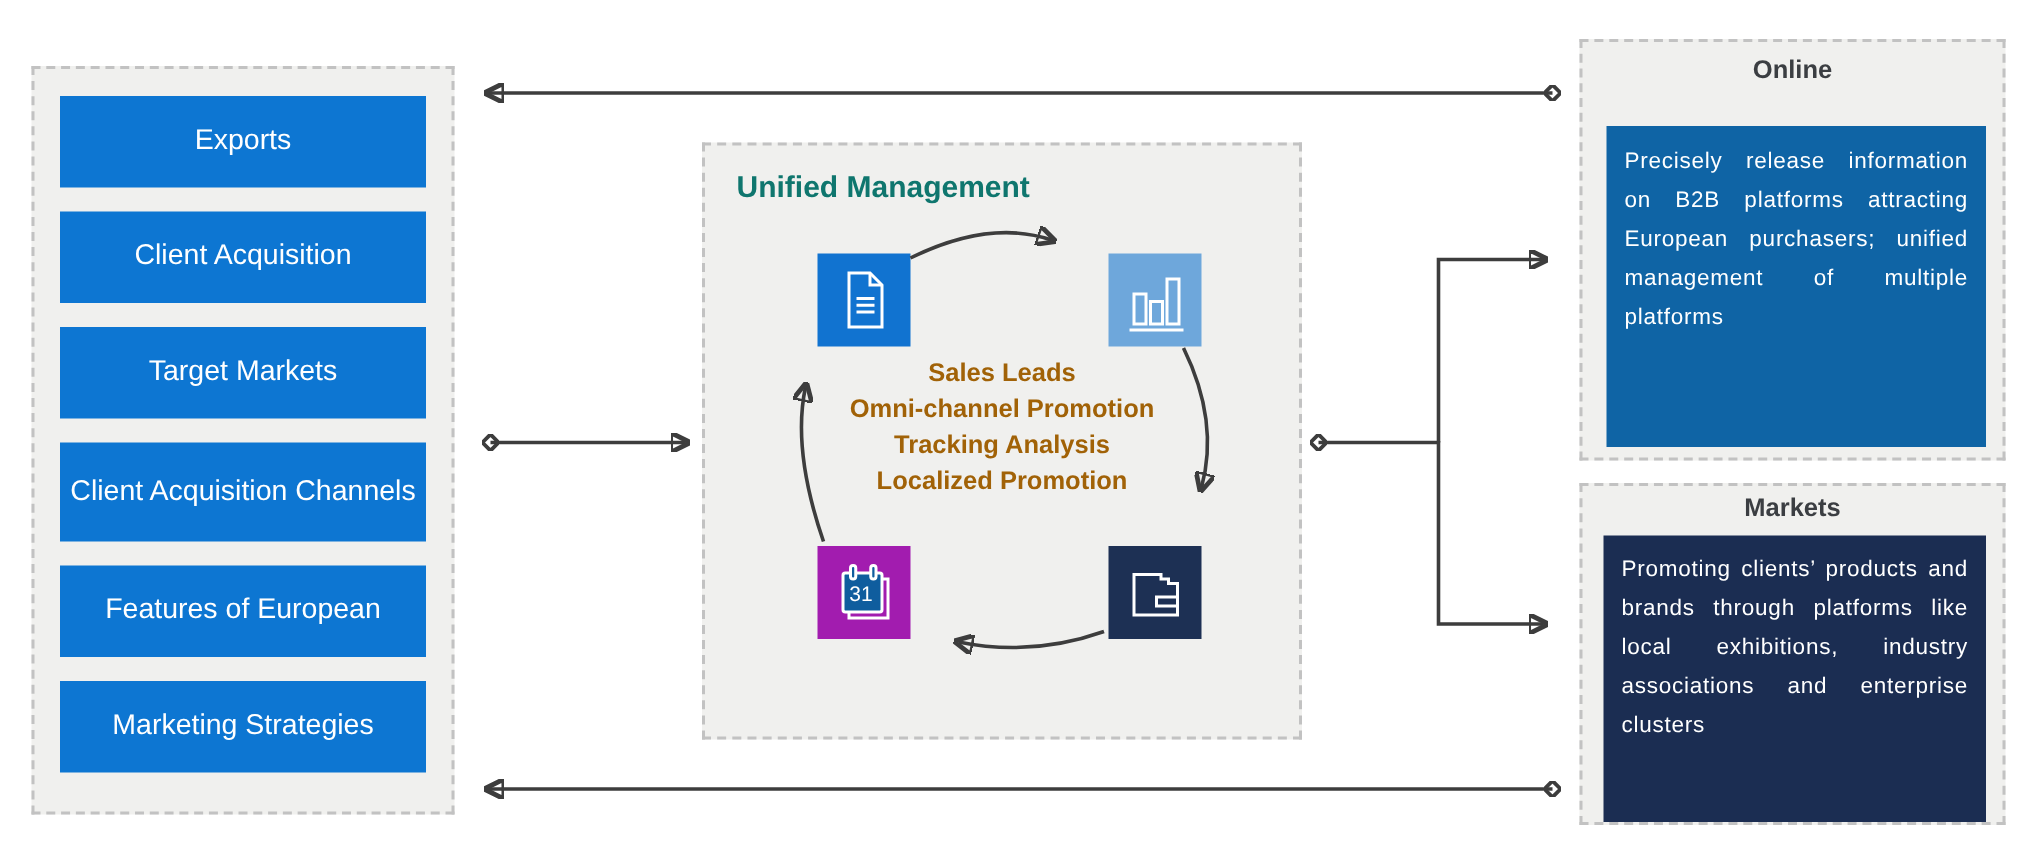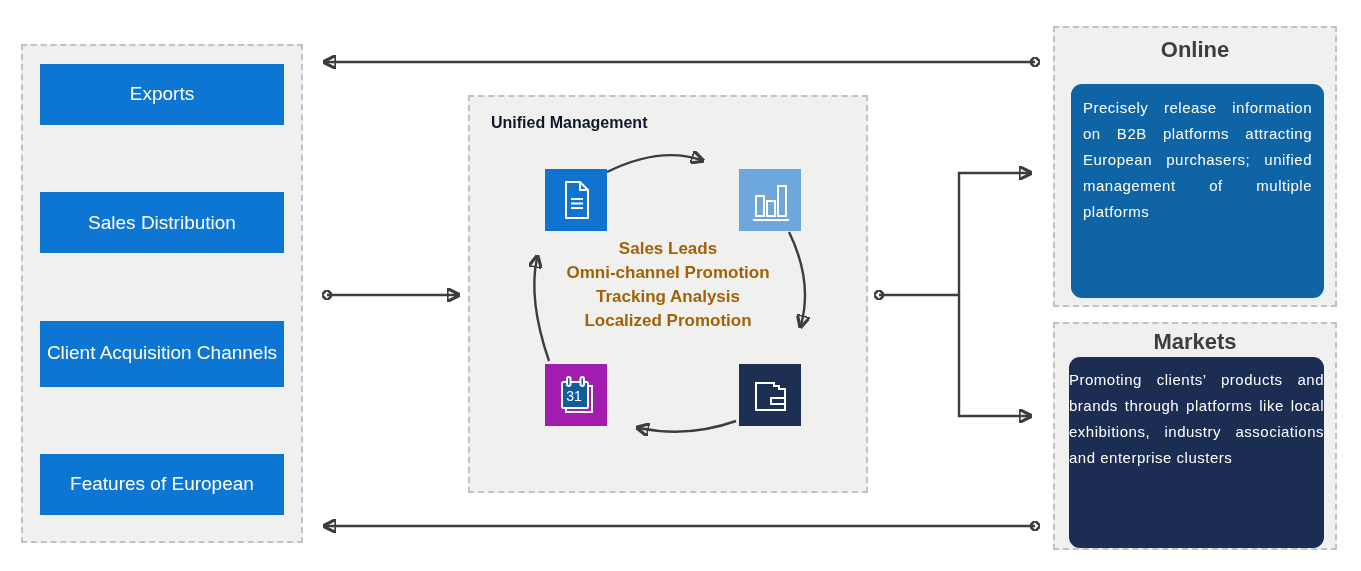--- a/index.html
+++ b/index.html
@@ -16,58 +16,60 @@
     display:flex;flex-direction:column;justify-content:space-between;
     padding:18px 17px 26px 17px;}
   .topic-btn{
     background:#0d76d2;color:#ffffff;font-size:19px;line-height:1.18;
     display:flex;align-items:center;justify-content:center;text-align:center;
     height:61px;flex:0 0 auto;padding:0 6px;box-sizing:border-box;
   }
   .topic-btn.tall{height:66px;}
   
   .panel-center{left:468px;top:95px;width:400px;height:398px;}
-  .center-title{position:absolute;left:21px;top:17px;font-size:16px;font-weight:bold;color:#0f172a;}
+  .center-title{position:absolute;left:21px;top:17px;font-size:20px;font-weight:bold;color:#0f766e;}
   .icon-tile{position:absolute;width:62px;height:62px;}
   .tile-doc{left:75px;top:72px;background:#1173d0;}
   .tile-chart{left:269px;top:72px;background:#6ea7db;}
   .tile-cal{left:75px;top:267px;background:#a21caf;}
   .tile-folder{left:269px;top:267px;background:#1d3054;}
   .cycle-text{
     position:absolute;left:0;top:140px;width:100%;text-align:center;
     font-size:17px;font-weight:bold;color:#a16207;line-height:24px;
   }
   
   .panel-online{left:1053px;top:26px;width:284px;height:281px;}
   .panel-offline{left:1053px;top:322px;width:284px;height:228px;}
-  .side-title{text-align:center;font-size:22px;font-weight:bold;color:#3b3e42;}
+  .side-title{text-align:center;font-size:17px;font-weight:bold;color:#3b3e42;}
   .panel-online .side-title{margin-top:9px;}
   .panel-offline .side-title{margin-top:5px;}
   .fill-box{
     position:absolute;color:#ffffff;font-size:15px;line-height:26px;
-    text-align:justify;letter-spacing:0.5px;box-sizing:border-box;border-radius:11px;
+    text-align:justify;letter-spacing:0.5px;box-sizing:border-box;
   }
   .box-online{left:16px;top:56px;width:253px;height:214px;background:#0f64a5;padding:11px 12px;}
-  .box-offline{left:14px;top:33px;width:255px;height:191px;background:#1b2d52;padding:10px 0;}
+  .box-offline{left:14px;top:33px;width:255px;height:191px;background:#1b2d52;padding:10px 12px;}
   
   .overlay{position:absolute;left:0;top:0;width:1361px;height:571px;z-index:5;pointer-events:none;}
   .overlay path,.overlay line{stroke:#3d3d3d;stroke-width:2.4;fill:none;}
   .tile-svg{display:block;width:62px;height:62px;}
   .tile-svg .st{stroke:#ffffff;stroke-width:2;fill:none;}
 </style>
 </head>
 <body>
 
 <div class="canvas">
 
   <div class="dashed-panel panel-left">
     <div class="topic-btn">Exports</div>
-    <div class="topic-btn">Sales Distribution</div>
+    <div class="topic-btn">Client Acquisition</div>
+    <div class="topic-btn">Target Markets</div>
     <div class="topic-btn tall">Client Acquisition Channels</div>
     <div class="topic-btn">Features of European</div>
+    <div class="topic-btn">Marketing Strategies</div>
   </div>
 
   <div class="dashed-panel panel-center">
     <div class="center-title">Unified Management</div>
 
     <div class="icon-tile tile-doc">
       <svg class="tile-svg" viewBox="0 0 62 62">
         <path class="st" d="M21,13 H35 L43,21 V49 H21 Z"></path>
         <path class="st" d="M35,13 V21 H43"></path>
         <path class="st" d="M26,30 H38 M26,34.5 H38 M26,39 H38"></path>

